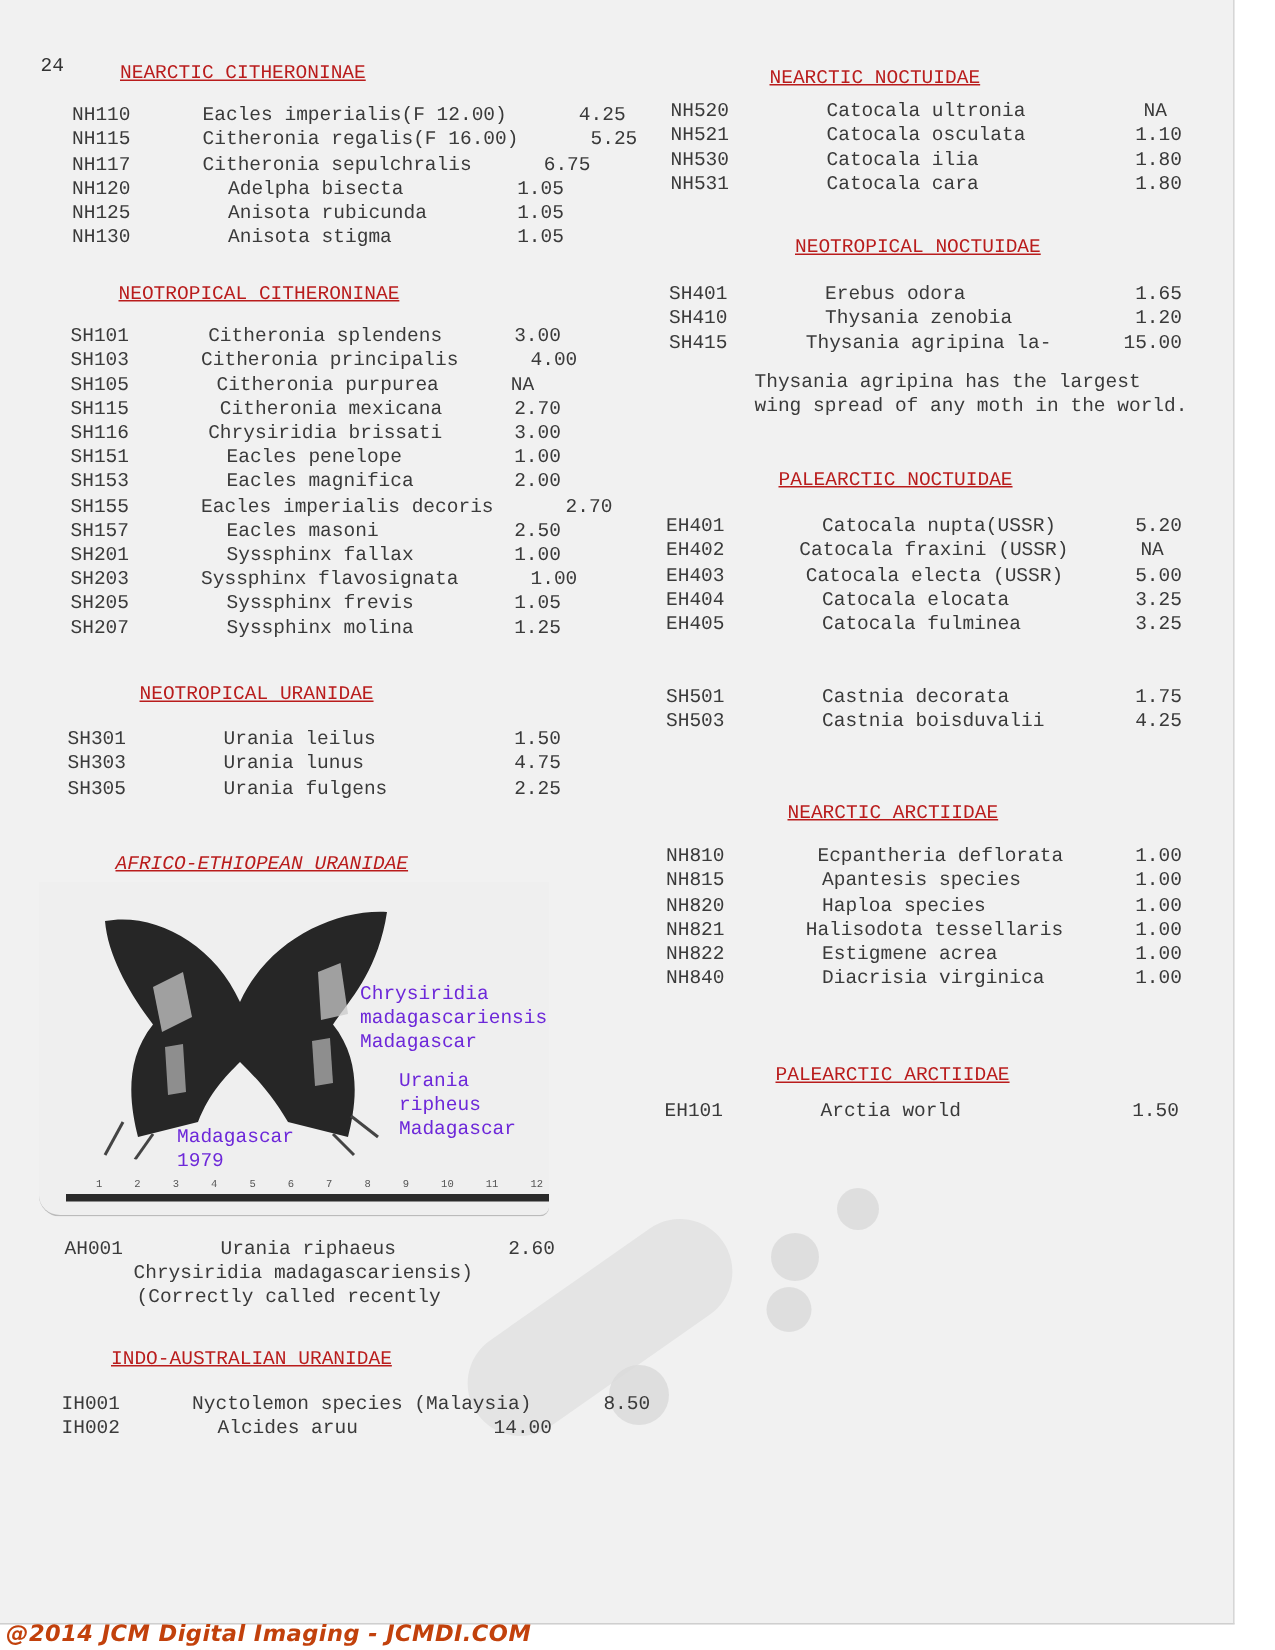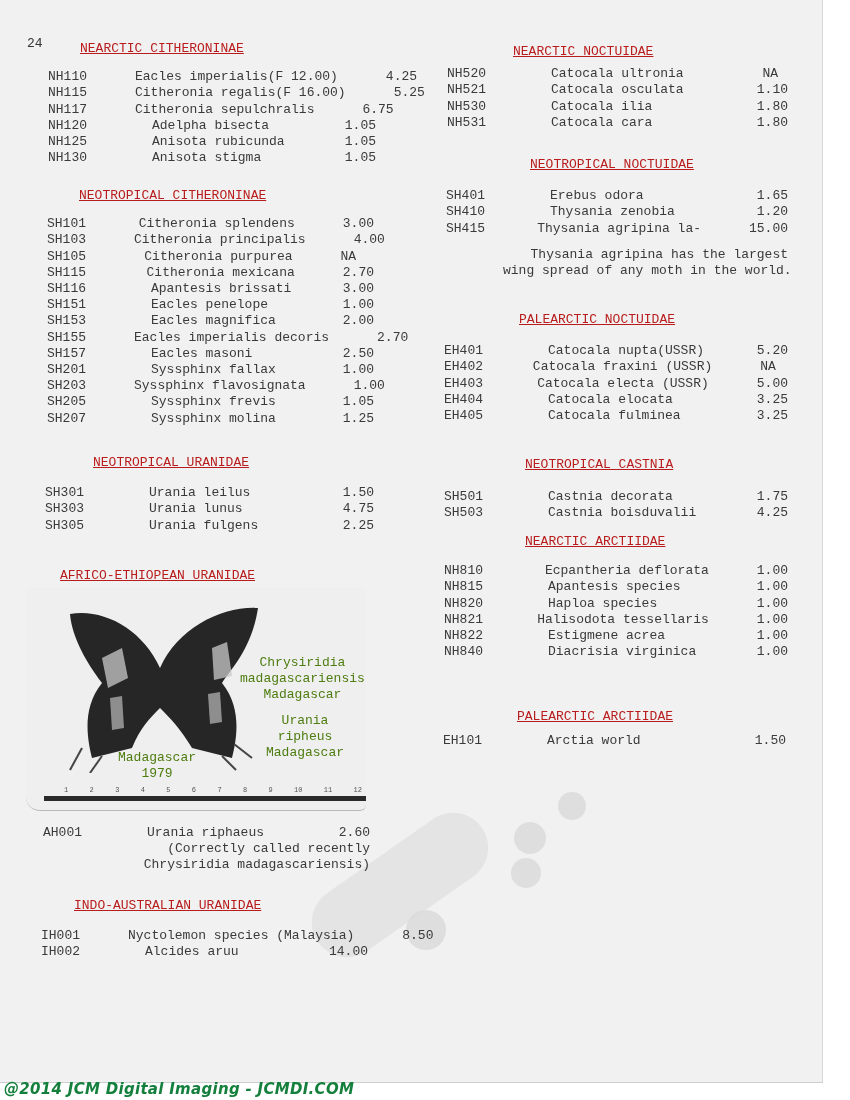--- a/index.html
+++ b/index.html
@@ -37,41 +37,41 @@
       display: inline-block;
       text-decoration: underline;
       font-size: 13px;
       color: #b91c1c;
       margin-bottom: 12px;
     }
     .row { display: flex; white-space: pre; gap: 48px; }
     .code { width: 56px; }
     .name { flex: 1; }
     .price { text-align: right; }
-    .note { white-space: pre; text-align: right; }
+    .note { white-space: pre; }
     .specimen {
       position: absolute; left: 26px; top: 588px;
       width: 340px; height: 222px;
       background: #efefef;
       border-bottom: 1px solid #bbb;
       border-radius: 0 0 6px 14px;
     }
     .butterfly { position: absolute; left: 36px; top: 10px; }
-    .cap { position: absolute; font-size: 13px; line-height: 16px; white-space: pre; text-align: center; color: #4d7c0f; }
+    .cap { position: absolute; font-size: 13px; line-height: 16px; white-space: pre; text-align: left; color: #6d28d9; }
     .ruler {
       position: absolute; left: 18px; bottom: 4px;
       width: 322px; height: 20px;
     }
     .ruler-labels { display: flex; justify-content: space-between; font-size: 7px; color: #555; padding: 0 4px 0 20px; }
     .ruler-bar { height: 5px; background: #2a2a2a; margin-top: 2px; }
     .watermark {
       position: absolute; left: 4px; top: 1080px;
       font-family: "DejaVu Sans", sans-serif;
       font-style: italic; font-weight: bold;
-      font-size: 15px; color: #15803d;
+      font-size: 15px; color: #c2410c;
       letter-spacing: 0.3px;
     }
   </style>
 </head>
 <body>
 
 <div class="page">
 
   <div class="bleed-wing" style="left:300px; top:850px; width:200px; height:70px;"></div>
   <div class="bleed" style="left:558px; top:792px; width:28px; height:28px;"></div>
@@ -90,39 +90,39 @@
     <div class="row"><span class="code">NH125</span><span class="name">Anisota rubicunda</span><span class="price">1.05</span></div>
     <div class="row"><span class="code">NH130</span><span class="name">Anisota stigma</span><span class="price">1.05</span></div>
   </div>
 
   <div class="section" style="left:47px; top:188px; width:327px;">
     <div style="padding-left:32px;"><span class="heading">NEOTROPICAL CITHERONINAE</span></div>
     <div class="row"><span class="code">SH101</span><span class="name">Citheronia splendens</span><span class="price">3.00</span></div>
     <div class="row"><span class="code">SH103</span><span class="name">Citheronia principalis</span><span class="price">4.00</span></div>
     <div class="row"><span class="code">SH105</span><span class="name">Citheronia purpurea</span><span class="price" style="width:38px; text-align:left;">NA</span></div>
     <div class="row"><span class="code">SH115</span><span class="name">Citheronia mexicana</span><span class="price">2.70</span></div>
-    <div class="row"><span class="code">SH116</span><span class="name">Apantesis brissati</span><span class="price">3.00</span></div>
+    <div class="row"><span class="code">SH116</span><span class="name">Chrysiridia brissati</span><span class="price">3.00</span></div>
     <div class="row"><span class="code">SH151</span><span class="name">Eacles penelope</span><span class="price">1.00</span></div>
     <div class="row"><span class="code">SH153</span><span class="name">Eacles magnifica</span><span class="price">2.00</span></div>
     <div class="row"><span class="code">SH155</span><span class="name">Eacles imperialis decoris</span><span class="price">2.70</span></div>
     <div class="row"><span class="code">SH157</span><span class="name">Eacles masoni</span><span class="price">2.50</span></div>
     <div class="row"><span class="code">SH201</span><span class="name">Syssphinx fallax</span><span class="price">1.00</span></div>
     <div class="row"><span class="code">SH203</span><span class="name">Syssphinx flavosignata</span><span class="price">1.00</span></div>
     <div class="row"><span class="code">SH205</span><span class="name">Syssphinx frevis</span><span class="price">1.05</span></div>
     <div class="row"><span class="code">SH207</span><span class="name">Syssphinx molina</span><span class="price">1.25</span></div>
   </div>
 
   <div class="section" style="left:45px; top:455px; width:329px;">
     <div style="padding-left:48px;"><span class="heading" style="margin-bottom:14px;">NEOTROPICAL URANIDAE</span></div>
     <div class="row"><span class="code">SH301</span><span class="name">Urania leilus</span><span class="price">1.50</span></div>
     <div class="row"><span class="code">SH303</span><span class="name">Urania lunus</span><span class="price">4.75</span></div>
     <div class="row"><span class="code">SH305</span><span class="name">Urania fulgens</span><span class="price">2.25</span></div>
   </div>
 
-  <div class="section" style="left:60px; top:568px;">
+  <div class="section" style="left:77px; top:568px;font-style:italic;">
     <span class="heading">AFRICO-ETHIOPEAN URANIDAE</span>
   </div>
 
   <div class="specimen">
     <svg class="butterfly" width="200" height="175" viewBox="0 0 200 175">
       <path d="M8 16 C40 10 80 30 98 70 C116 30 160 8 196 10 C190 50 170 70 160 85 C180 110 175 140 170 160 L130 150 C118 130 108 120 98 110 C88 120 78 130 70 150 L30 160 C25 140 20 110 40 85 C25 65 10 40 8 16 Z" fill="#262626"></path>
       <path d="M40 60 L60 50 L66 80 L46 90 Z" fill="#c9c9c9" opacity="0.75"></path>
       <path d="M150 50 L165 44 L170 78 L152 82 Z" fill="#c9c9c9" opacity="0.75"></path>
       <path d="M48 100 L60 98 L62 130 L50 132 Z" fill="#bbb" opacity="0.7"></path>
       <path d="M146 96 L158 94 L160 124 L148 126 Z" fill="#bbb" opacity="0.7"></path>
@@ -153,22 +153,22 @@
         <span>10</span>
         <span>11</span>
         <span>12</span>
       </div>
       <div class="ruler-bar"></div>
     </div>
   </div>
 
   <div class="section" style="left:43px; top:825px; width:327px;">
     <div class="row"><span class="code">AH001</span><span class="name">Urania riphaeus</span><span class="price">2.60</span></div>
+    <div class="note" style="padding-left:46px;">Chrysiridia madagascariensis)</div>
     <div class="note" style="padding-left:48px;">(Correctly called recently</div>
-    <div class="note" style="padding-left:46px;">Chrysiridia madagascariensis)</div>
   </div>
 
   <div class="section" style="left:41px; top:898px; width:327px;">
     <div style="padding-left:33px;"><span class="heading" style="margin-bottom:14px;">INDO-AUSTRALIAN URANIDAE</span></div>
     <div class="row"><span class="code">IH001</span><span class="name" style="flex:none;">Nyctolemon species (Malaysia)</span><span class="price">8.50</span></div>
     <div class="row"><span class="code">IH002</span><span class="name">Alcides aruu</span><span class="price">14.00</span></div>
   </div>
 
   <div class="section" style="left:447px; top:44px; width:341px;">
     <div style="padding-left:66px;"><span class="heading" style="margin-bottom:6px;">NEARCTIC NOCTUIDAE</span></div>
@@ -191,21 +191,20 @@
   <div class="section" style="left:444px; top:312px; width:344px;">
     <div style="padding-left:75px;"><span class="heading" style="margin-bottom:15px;">PALEARCTIC NOCTUIDAE</span></div>
     <div class="row"><span class="code">EH401</span><span class="name">Catocala nupta(USSR)</span><span class="price">5.20</span></div>
     <div class="row"><span class="code">EH402</span><span class="name">Catocala fraxini (USSR)</span><span class="price" style="width:38px; text-align:left;">NA</span></div>
     <div class="row"><span class="code">EH403</span><span class="name">Catocala electa (USSR)</span><span class="price">5.00</span></div>
     <div class="row"><span class="code">EH404</span><span class="name">Catocala elocata</span><span class="price">3.25</span></div>
     <div class="row"><span class="code">EH405</span><span class="name">Catocala fulminea</span><span class="price">3.25</span></div>
   </div>
 
   <div class="section" style="left:444px; top:457px; width:344px;">
-    <div style="padding-left:81px;"><span class="heading" style="margin-bottom:16px;">NEOTROPICAL CASTNIA</span></div>
     <div class="row"><span class="code">SH501</span><span class="name">Castnia decorata</span><span class="price">1.75</span></div>
     <div class="row"><span class="code">SH503</span><span class="name">Castnia boisduvalii</span><span class="price">4.25</span></div>
   </div>
 
   <div class="section" style="left:444px; top:534px; width:344px;">
     <div style="padding-left:81px;"><span class="heading" style="margin-bottom:13px;">NEARCTIC ARCTIIDAE</span></div>
     <div class="row"><span class="code">NH810</span><span class="name">Ecpantheria deflorata</span><span class="price">1.00</span></div>
     <div class="row"><span class="code">NH815</span><span class="name">Apantesis species</span><span class="price">1.00</span></div>
     <div class="row"><span class="code">NH820</span><span class="name">Haploa species</span><span class="price">1.00</span></div>
     <div class="row"><span class="code">NH821</span><span class="name">Halisodota tessellaris</span><span class="price">1.00</span></div>

